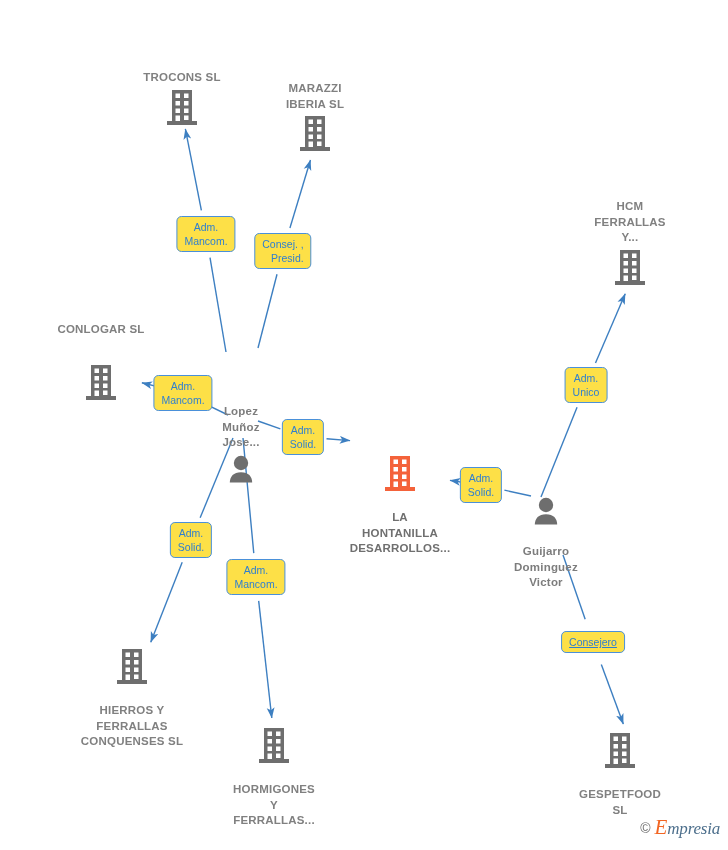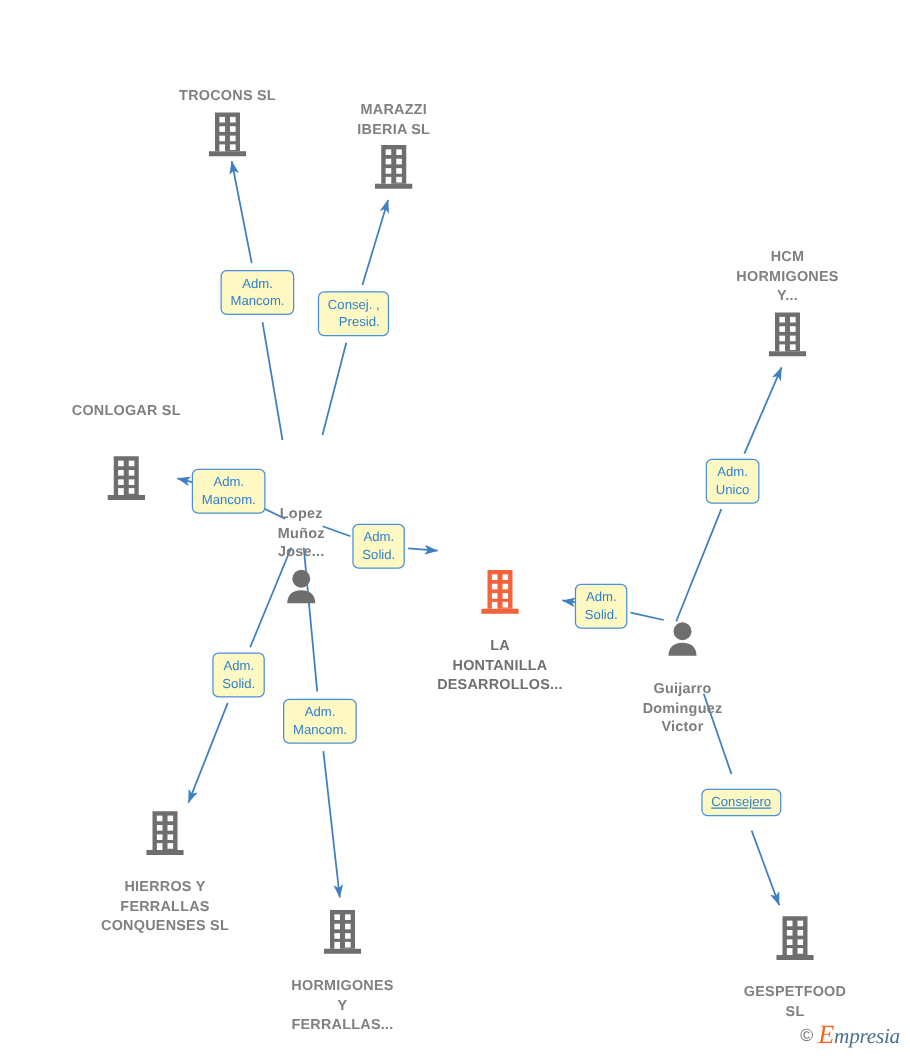--- a/index.html
+++ b/index.html
@@ -58,21 +58,21 @@
     font-weight: bold;
     color: #6f6f6f;
   }
   .node.label-above .node-label { margin-bottom: 3px; }
   .node:not(.label-above) .node-label { margin-top: 18px; }
 
   
   .edge-label {
     position: absolute;
     box-sizing: border-box;
-    background: #fef9c3;
+    background: #fde047;
     border: 1.4px solid #4a90d9;
     border-radius: 5px;
     color: #2f7fd0;
     font-size: 10.5px;
     line-height: 14px;
     text-align: center;
     padding: 3px 7px;
     white-space: pre-line;
     transform: translate(-50%, -50%);
   }
@@ -182,21 +182,21 @@
         <rect x="17" y="4.5" width="4.5" height="4.5" fill="#ffffff"></rect>
         <rect x="8.5" y="12" width="4.5" height="4.5" fill="#ffffff"></rect>
         <rect x="17" y="12" width="4.5" height="4.5" fill="#ffffff"></rect>
         <rect x="8.5" y="19.5" width="4.5" height="4.5" fill="#ffffff"></rect>
         <rect x="17" y="19.5" width="4.5" height="4.5" fill="#ffffff"></rect>
         <rect x="8.5" y="26.5" width="4.5" height="5.5" fill="#ffffff"></rect>
         <rect x="17" y="26.5" width="4.5" height="4.5" fill="#ffffff"></rect>
       </svg>
     </span>
     <span class="node-label company">HCM
-HORMIGONES
+FERRALLAS
 Y...</span>
   </div>
 
   <div class="node label-above" style="left:101px; top:322px;gap:23px;">
     <span class="node-icon">
       <svg width="30" height="37" viewBox="0 0 30 37" xmlns="http://www.w3.org/2000/svg">
         <rect x="5" y="1" width="20" height="31" fill="#6e6e6e"></rect>
         <rect x="0" y="32" width="30" height="4" fill="#6e6e6e"></rect>
         <rect x="8.5" y="4.5" width="4.5" height="4.5" fill="#ffffff"></rect>
         <rect x="17" y="4.5" width="4.5" height="4.5" fill="#ffffff"></rect>
@@ -288,21 +288,21 @@
         <rect x="17" y="19.5" width="4.5" height="4.5" fill="#ffffff"></rect>
         <rect x="8.5" y="26.5" width="4.5" height="5.5" fill="#ffffff"></rect>
         <rect x="17" y="26.5" width="4.5" height="4.5" fill="#ffffff"></rect>
       </svg>
     </span>
     <span class="node-label company">HORMIGONES
 Y
 FERRALLAS...</span>
   </div>
 
-  <div class="node" style="left:636px; top:732px;">
+  <div class="node" style="left:620px; top:732px;">
     <span class="node-icon">
       <svg width="30" height="37" viewBox="0 0 30 37" xmlns="http://www.w3.org/2000/svg">
         <rect x="5" y="1" width="20" height="31" fill="#6e6e6e"></rect>
         <rect x="0" y="32" width="30" height="4" fill="#6e6e6e"></rect>
         <rect x="8.5" y="4.5" width="4.5" height="4.5" fill="#ffffff"></rect>
         <rect x="17" y="4.5" width="4.5" height="4.5" fill="#ffffff"></rect>
         <rect x="8.5" y="12" width="4.5" height="4.5" fill="#ffffff"></rect>
         <rect x="17" y="12" width="4.5" height="4.5" fill="#ffffff"></rect>
         <rect x="8.5" y="19.5" width="4.5" height="4.5" fill="#ffffff"></rect>
         <rect x="17" y="19.5" width="4.5" height="4.5" fill="#ffffff"></rect>

